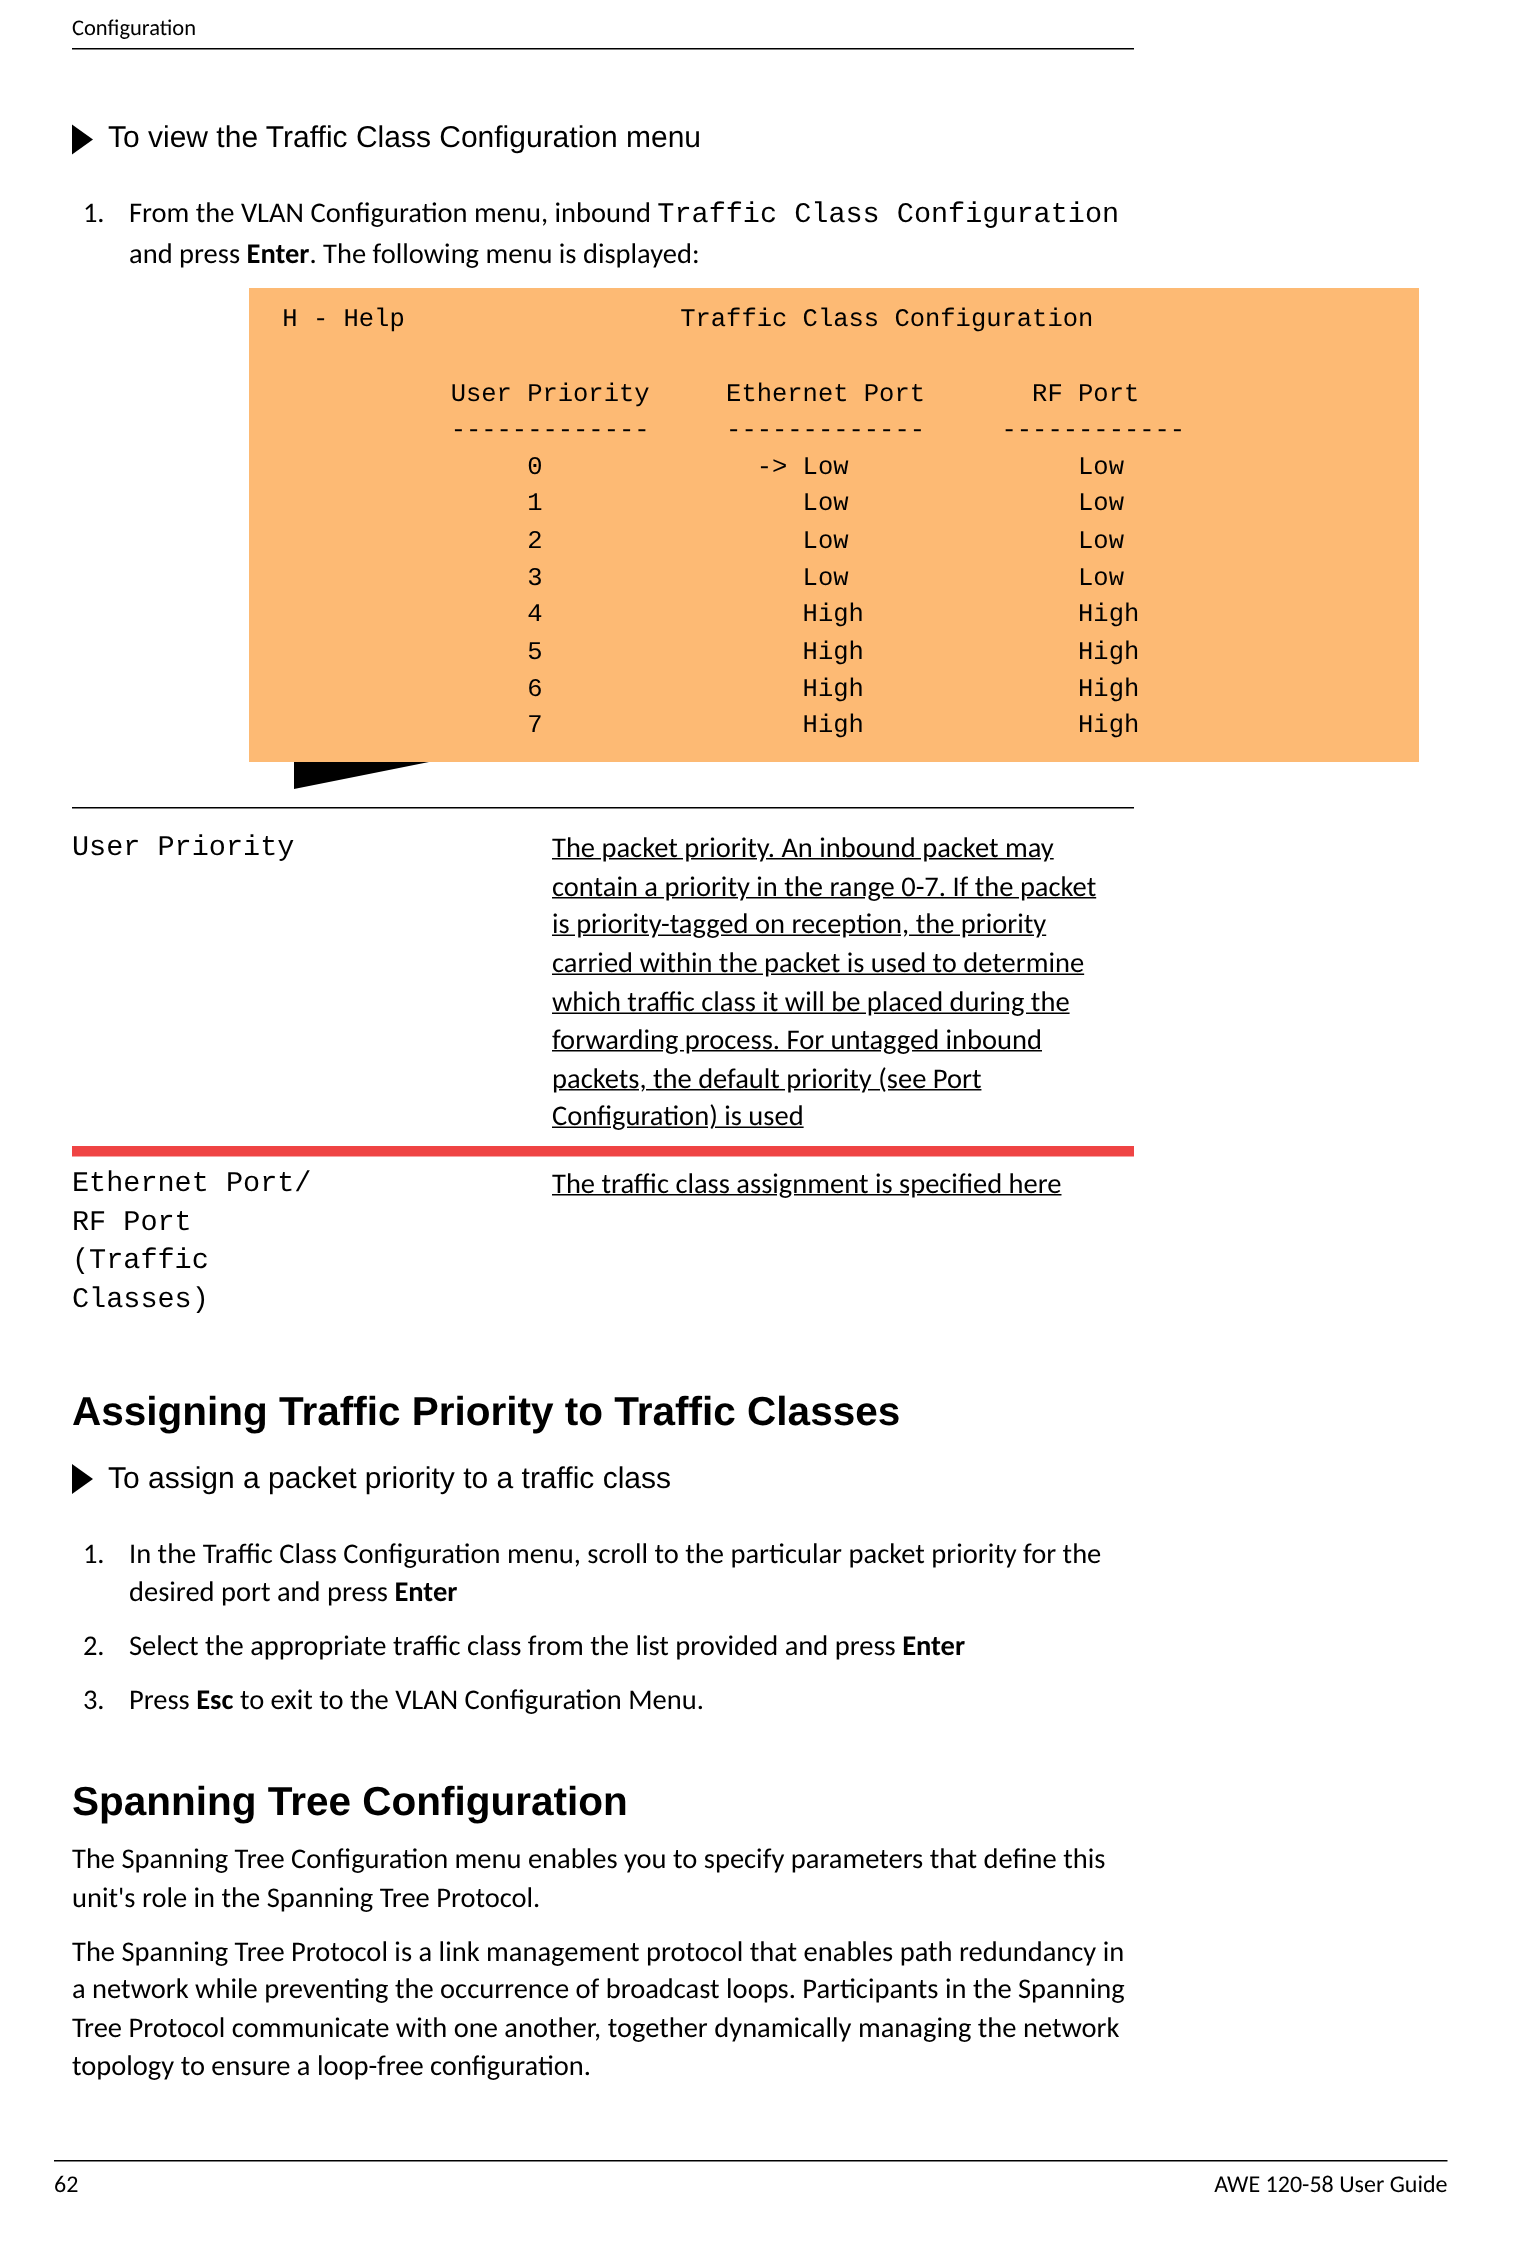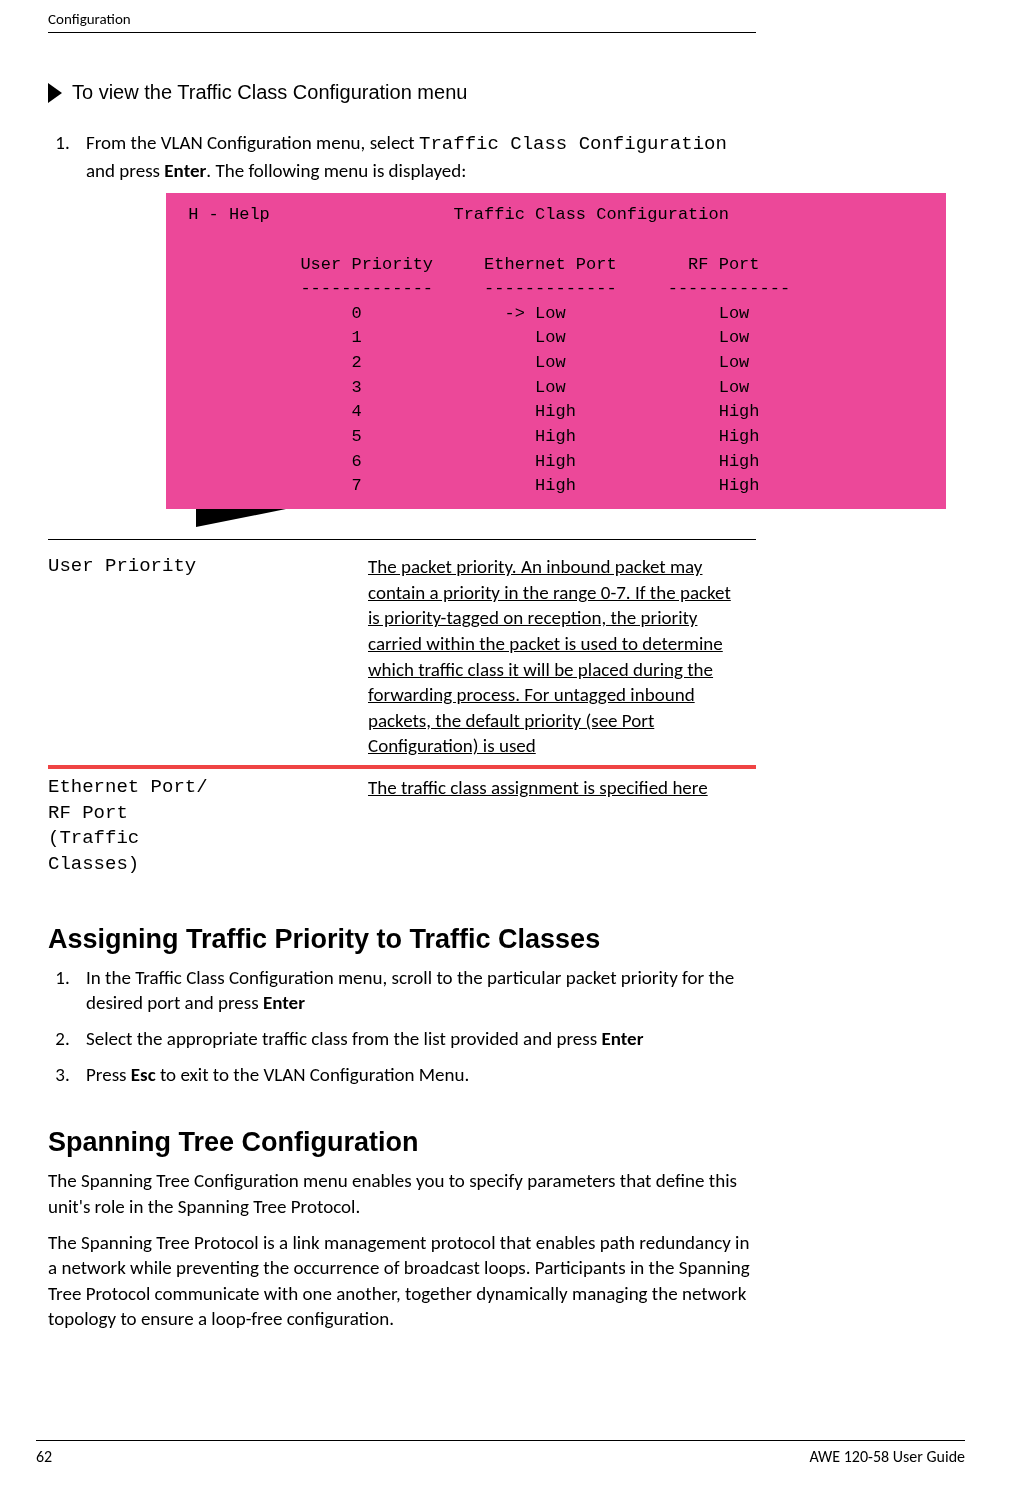--- a/index.html
+++ b/index.html
@@ -58,21 +58,21 @@
   }
   .b { font-weight: bold; }
 
   .term-wrap {
     margin: 10px 0 0 80px;
     position: relative;
     width: 780px;
   }
   pre.terminal {
     margin: 0;
-    background: #ec4899;
+    background: #fdba74;
     font-family: "Courier New", Courier, monospace;
     font-size: 17px;
     line-height: 1.45;
     padding: 10px 12px 10px 12px;
     white-space: pre;
   }
   .term-tail {
     position: absolute;
     left: 30px;
     bottom: -18px;
@@ -89,21 +89,21 @@
     margin: 30px 0 8px 0;
   }
   .def-table {
     width: 100%;
     border-collapse: collapse;
     font-size: 19px;
   }
   .def-table td {
     vertical-align: top;
     padding: 6px 10px 6px 0;
-    border-bottom: 4px solid #ef4444;
+    border-bottom: 7px solid #ef4444;
   }
   .def-table td.term {
     width: 310px;
     font-family: "Courier New", Courier, monospace;
     white-space: pre-line;
     line-height: 1.35;
   }
   .def-table td.desc {
     line-height: 1.35;
     text-decoration: underline;
@@ -141,21 +141,21 @@
 
   <div class="running-head">Configuration</div>
 
   <div class="section-proc">
     <span class="proc-arrow"></span>
     <span class="proc-title">To view the Traffic Class Configuration menu</span>
   </div>
 
   <ol class="steps">
     <li>
-      <span>From the VLAN Configuration menu, select </span><span class="mono">Traffic Class Configuration</span><span> and press </span><span class="b">Enter</span><span>. The following menu is displayed:</span>
+      <span>From the VLAN Configuration menu, inbound </span><span class="mono">Traffic Class Configuration</span><span> and press </span><span class="b">Enter</span><span>. The following menu is displayed:</span>
 
       <div class="term-wrap">
         <pre class="terminal"> H - Help                  Traffic Class Configuration
 
             User Priority     Ethernet Port       RF Port
             -------------     -------------     ------------
                  0              -&gt; Low               Low
                  1                 Low               Low
                  2                 Low               Low
                  3                 Low               Low
@@ -180,20 +180,24 @@
 RF Port
 (Traffic
 Classes)</td>
       <td class="desc">The traffic class assignment is specified here</td>
     </tr>
   </tbody>
     </table>
 
   <h2 class="section">Assigning Traffic Priority to Traffic Classes</h2>
 
+  <div class="section-proc" style="margin-top:18px;">
+    <span class="proc-arrow"></span>
+    <span class="proc-title">To assign a packet priority to a traffic class</span>
+  </div>
 
   <ol class="steps">
     <li>
       <span>In the Traffic Class Configuration menu, scroll to the particular packet priority for the desired port  and press </span><span class="b">Enter</span>
     </li>
     <li>
       <span>Select the appropriate traffic class from the list provided and press </span><span class="b">Enter</span>
     </li>
     <li>
       <span>Press </span><span class="b">Esc</span><span> to exit to the VLAN Configuration Menu.</span>

